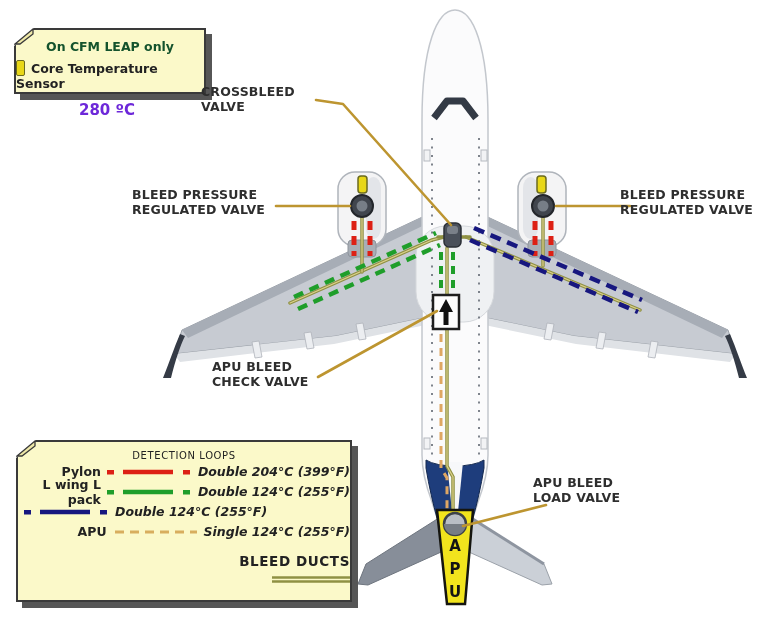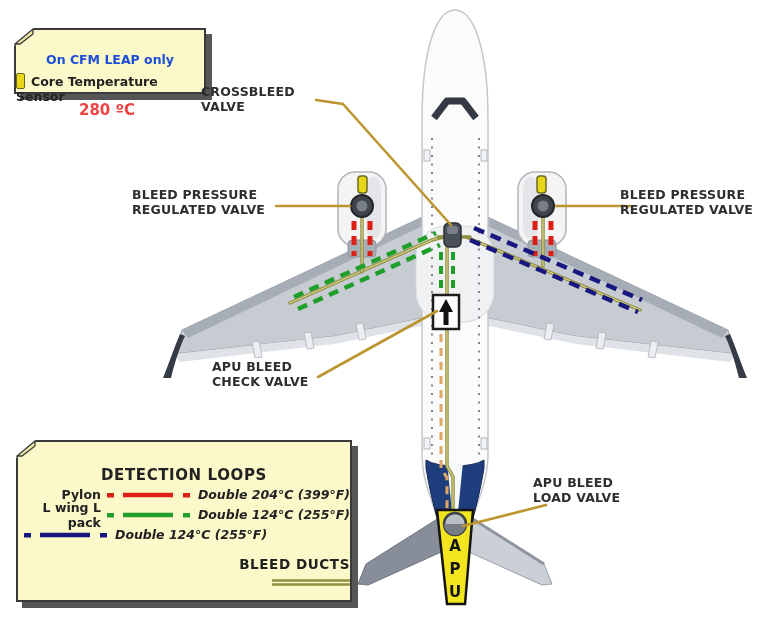--- a/index.html
+++ b/index.html
@@ -5,28 +5,28 @@
   html,body{margin:0;padding:0;background:#ffffff;}
   .stage{position:relative;width:768px;height:618px;background:#ffffff;overflow:hidden;
          font-family:"DejaVu Sans",sans-serif;}
   .stage svg.diagram{position:absolute;left:0;top:0;}
   .callout{position:absolute;text-align:left;font-weight:bold;font-size:12.5px;
            line-height:1.18;color:#2e2e2e;letter-spacing:.2px;}
   .sticky{position:absolute;background:#fbf9c9;border:2px solid #3a3a3a;
           box-shadow:6px 6px 0 #565656;}
   .fold{position:absolute;left:-2px;top:-2px;}
   .note-box{left:14px;top:28px;width:188px;height:62px;}
-  .note-line1{margin-top:22px;text-align:center;font-weight:bold;font-size:12.5px;color:#1d4ed8;}
+  .note-line1{margin-top:9px;text-align:center;font-weight:bold;font-size:12.5px;color:#14532d;}
   .note-line2{margin-top:6px;font-weight:bold;font-size:12.5px;color:#222;}
   .sensor-chip{display:inline-block;width:7px;height:14px;background:#e8d718;
                border:1.5px solid #6b6b1f;border-radius:2px;vertical-align:-3px;margin-right:6px;}
   .temp-note{position:absolute;left:52px;top:101px;width:110px;text-align:center;
              font-weight:bold;font-size:15px;}
   .legend-box{left:16px;top:440px;width:332px;height:158px;}
-  .legend-title{margin-top:24px;text-align:center;font-weight:bold;font-size:15px;
+  .legend-title{margin-top:8px;text-align:center;font-weight:normal;font-size:10px;
                 letter-spacing:.6px;color:#222;}
   .legend-row{display:flex;align-items:center;height:19px;margin-top:1px;}
   .legend-label{width:100px;text-align:right;font-weight:bold;font-size:12.5px;color:#222;}
   .legend-swatch{width:88px;height:12px;margin:0 3px 0 6px;flex:0 0 auto;}
   .legend-desc{font-weight:bold;font-size:12.5px;color:#222;white-space:nowrap;font-style:italic;}
   .ducts-wrap{margin-top:12px;text-align:right;padding-left:28px;}
   .ducts-label{font-weight:bold;font-size:13.5px;letter-spacing:.6px;color:#222;}
   .apu-letters{position:absolute;left:441px;top:537px;width:28px;display:flex;
                flex-direction:column;align-items:center;gap:5px;
                font-weight:bold;font-size:15px;color:#141414;}
@@ -152,21 +152,21 @@
   <div class="sticky note-box">
     <svg class="fold" width="20" height="18">
       <polygon points="0,0 20,0 0,18" fill="#ffffff"></polygon>
       <polygon points="1,16 19,1 19,6 6,16" fill="#efe9a8" stroke="#3a3a3a" stroke-width="1.3"></polygon>
     </svg>
     <div class="note-line1">On CFM LEAP only</div>
     <div class="note-line2">
       <span class="sensor-chip"></span><span>Core Temperature Sensor</span>
     </div>
   </div>
-  <div class="temp-note" style="color:#ef4444">280 ºC</div>
+  <div class="temp-note" style="color:#6d28d9">280 ºC</div>
 
   <div class="callout cl-crossbleed">
     <div>CROSSBLEED</div>
     <div>VALVE</div>
   </div>
   <div class="callout cl-bprv-left">
     <div>BLEED PRESSURE</div>
     <div>REGULATED VALVE</div>
   </div>
   <div class="callout cl-bprv-right">
@@ -217,20 +217,27 @@
 
     <div class="legend-row">
       <svg class="legend-swatch" viewBox="0 0 88 12">
         <rect x="0" y="4" width="7" height="4.5" fill="#17177f"></rect>
         <line x1="16" y1="6" x2="66" y2="6" stroke-width="4.5" stroke="#17177f"></line>
         <rect x="76" y="4" width="7" height="4.5" fill="#17177f"></rect>
       </svg>
       <div class="legend-desc">Double 124°C (255°F)</div>
     </div>
 
+    <div class="legend-row">
+      <div class="legend-label">APU</div>
+      <svg class="legend-swatch" viewBox="0 0 88 12">
+        <line x1="2" y1="6" x2="84" y2="6" stroke-width="3" stroke-dasharray="9,6" stroke="#d8ae5e"></line>
+      </svg>
+      <div class="legend-desc">Single 124°C (255°F)</div>
+    </div>
 
     <div class="ducts-wrap">
       <div class="ducts-label">BLEED DUCTS</div>
       <svg width="78" height="9">
         <line x1="0" y1="2.5" x2="78" y2="2.5" stroke-width="2.4" stroke="#8f9143"></line>
         <line x1="0" y1="6.5" x2="78" y2="6.5" stroke-width="2.4" stroke="#8f9143"></line>
       </svg>
     </div>
   </div>
 

